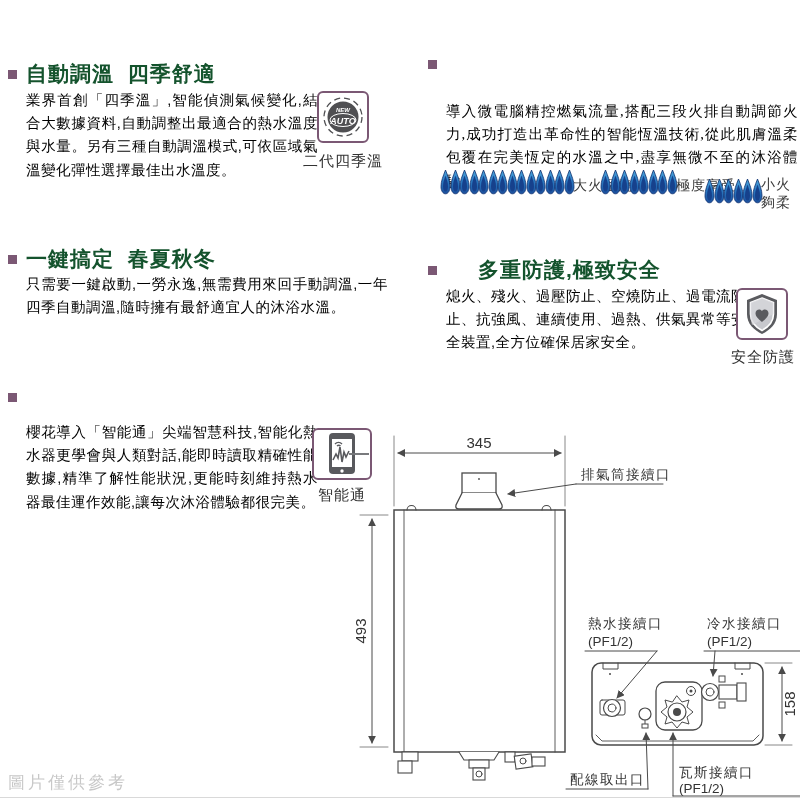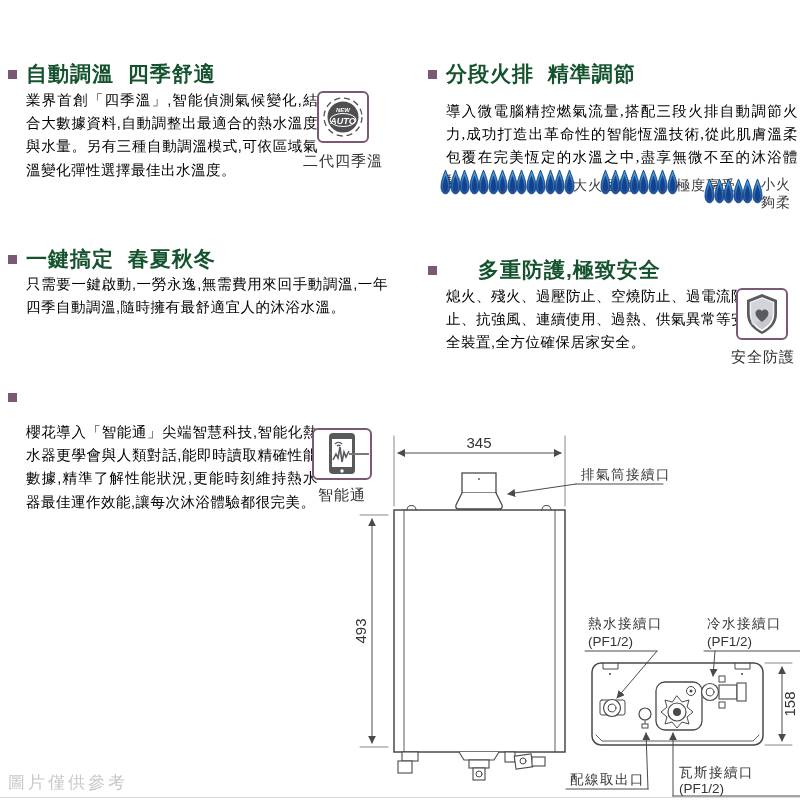--- a/index.html
+++ b/index.html
@@ -79,21 +79,20 @@
     <polyline points="19,30 22,24 24,28 26,17 28,32 30,22 32,27 35,21" fill="none" stroke="#58595d" stroke-width="1.6"></polyline>
     <line x1="35" y1="24" x2="41" y2="24" stroke="#ffffff" stroke-width="1.6"></line>
     <line x1="35" y1="24" x2="55" y2="24" stroke="#58595d" stroke-width="1.6" stroke-dasharray="0"></line>
     <circle cx="28" cy="41" r="1.7" fill="#ffffff"></circle>
   </svg>
 </div>
 <div class="abs icon-caption" style="left:312px; top:486px; width:60px;">智能通</div>
 
 <div class="abs heading" style="left:428px; top:60px;">
   <span class="bullet"></span>
-  <span class="heading-text">分段火排  精準調節</span>
 </div>
 <div class="abs body-text" style="left:446px; top:100px; width:352px;font-family:Liberation Serif, serif;">導入微電腦精控燃氣流量,搭配三段火排自動調節火力,成功打造出革命性的智能恆溫技術,從此肌膚溫柔包覆在完美恆定的水溫之中,盡享無微不至的沐浴體驗。</div>
 
 <div class="abs flame-group" style="left:440px; top:169px;">
   <div class="flame-row">
       <svg width="11" height="26" viewBox="0 0 11 26">
         <path d="M5.5,1 C3.2,7 1,12 1,17.5 C1,21.8 2.9,24.8 5.5,24.8 C8.1,24.8 10,21.8 10,17.5 C10,12 7.8,7 5.5,1 Z" fill="url(#flameG)" stroke="#0e2f6d" stroke-width="0.8"></path>
         <path d="M5.5,6.5 C4.1,10.5 3,13.8 3,17.4 C3,20.4 4.1,22.4 5.5,22.4 C6.9,22.4 8,20.4 8,17.4 C8,13.8 6.9,10.5 5.5,6.5 Z" fill="#16418c"></path>
       </svg>
       <svg width="11" height="26" viewBox="0 0 11 26">

